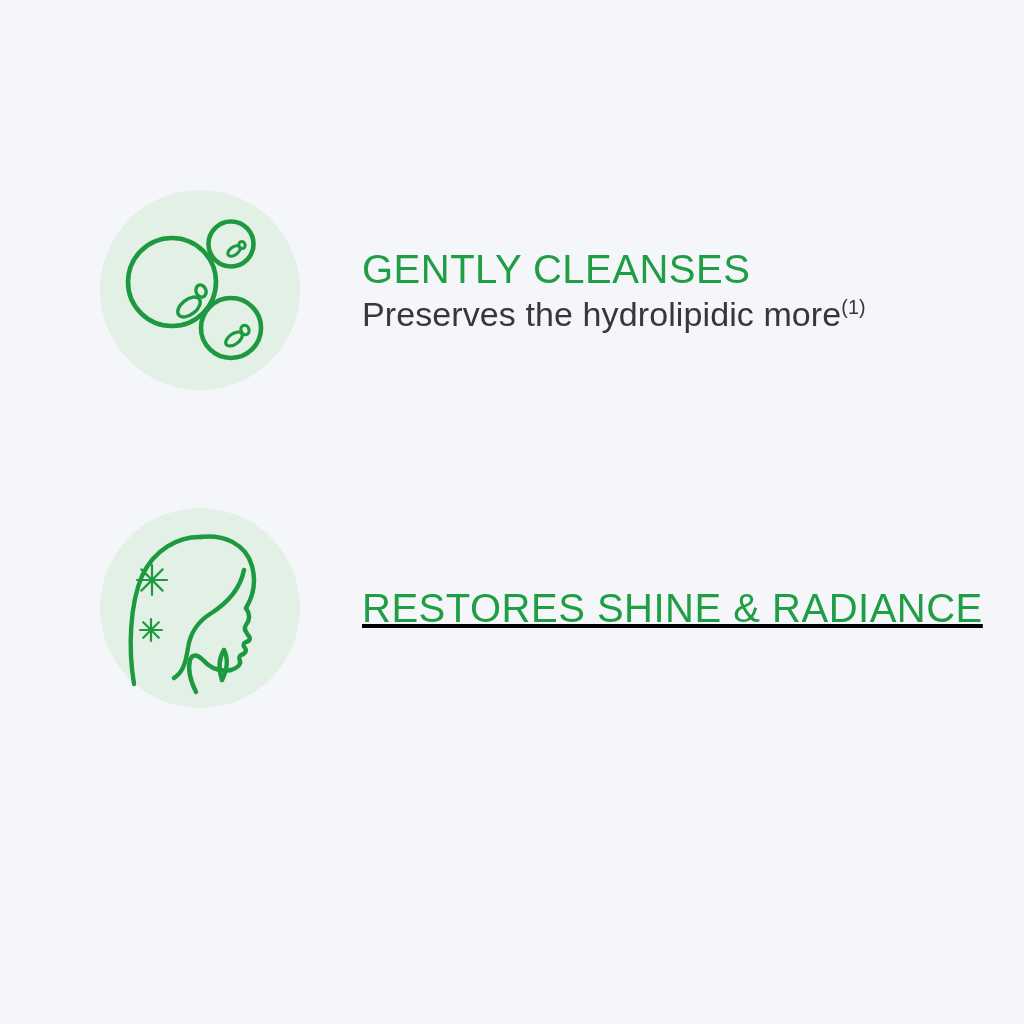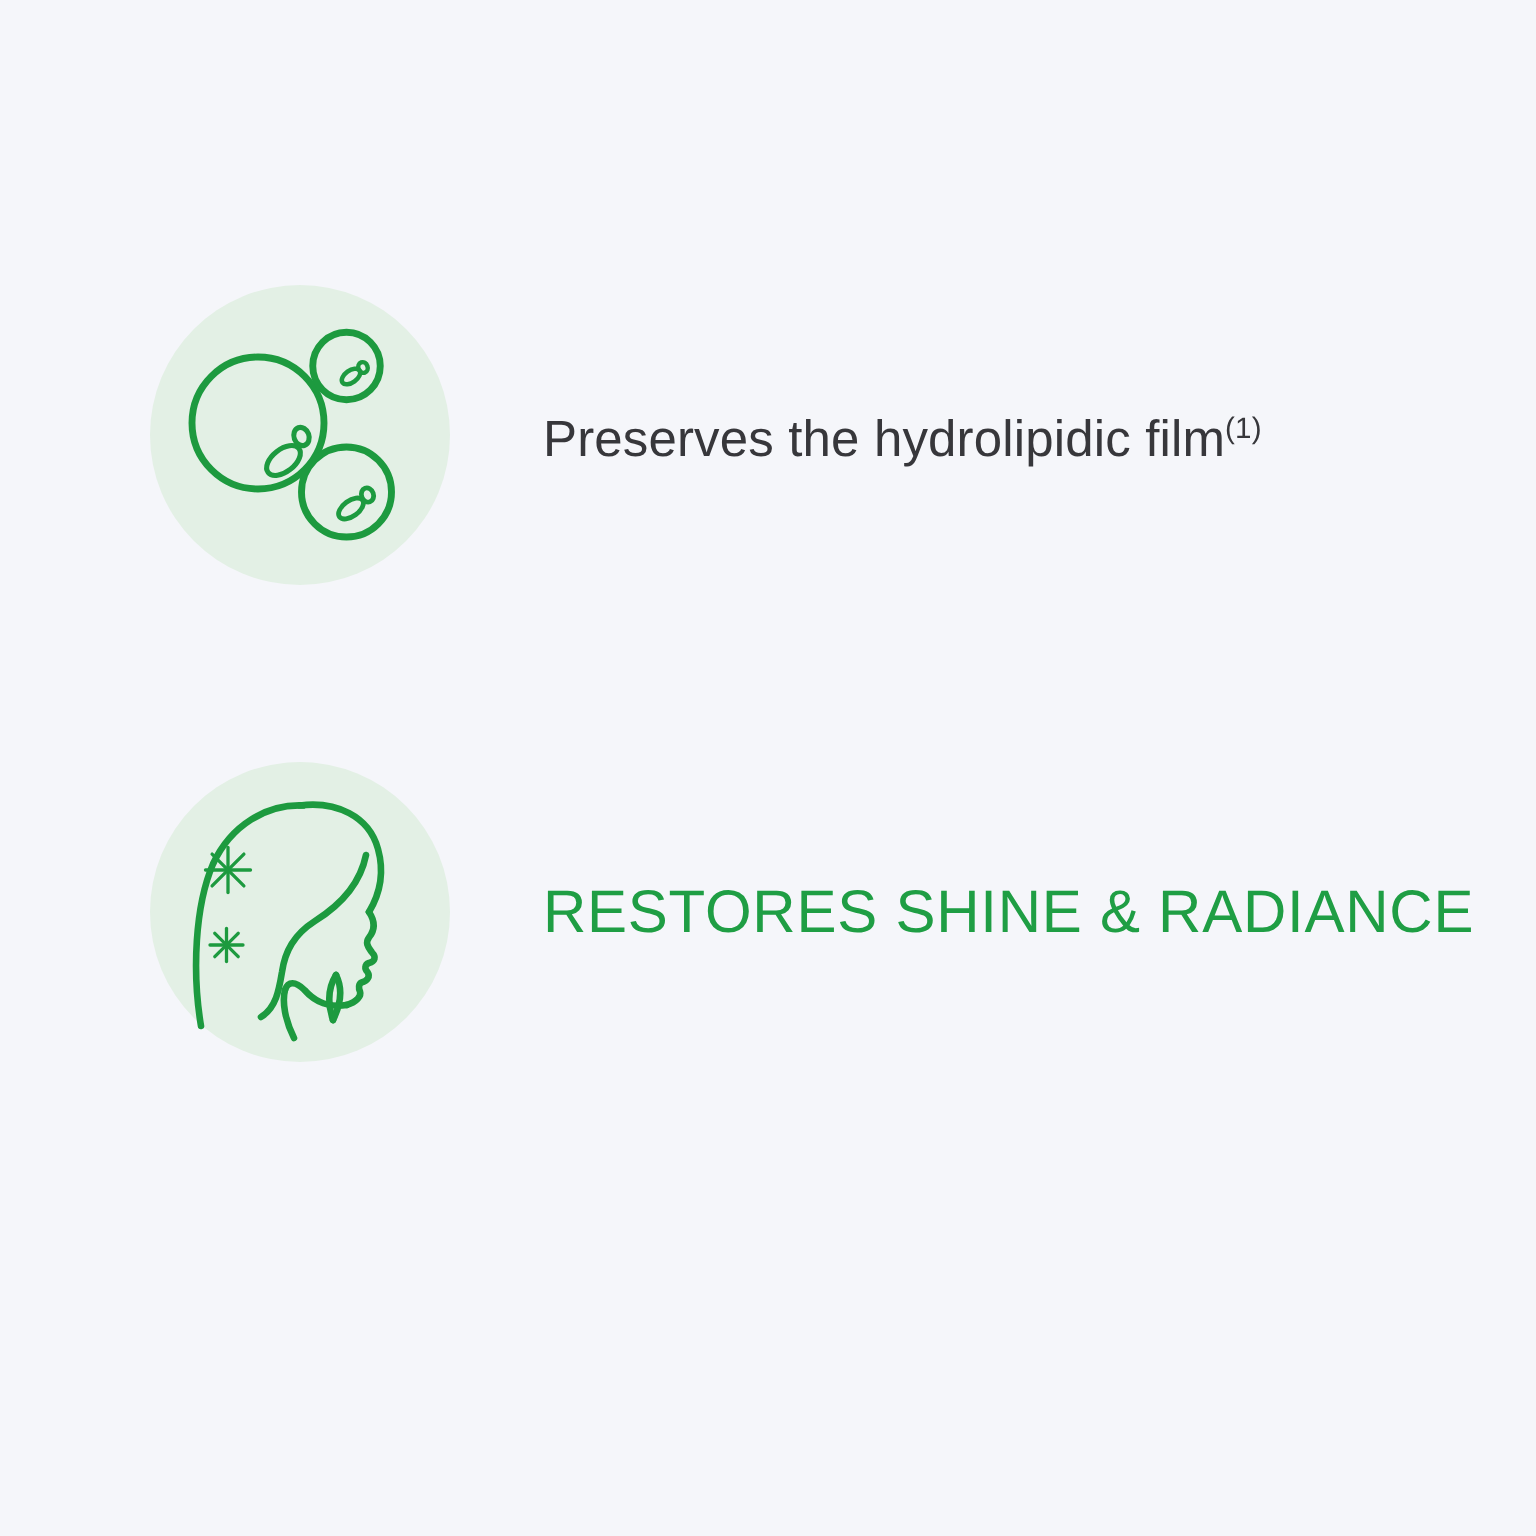--- a/index.html
+++ b/index.html
@@ -22,21 +22,21 @@
   }
 
   
   .benefit {
     position: absolute;
     display: flex;
     align-items: center;
     left: 100px;
   }
   .benefit-1 { top: 190px; }
-  .benefit-2 { top: 508px; }
+  .benefit-2 { top: 508px; text-decoration: underline; }
 
   .icon-badge {
     position: relative;
     width: 200px;
     height: 200px;
     flex: 0 0 200px;
     border-radius: 50%;
     background: #e3f0e5;
   }
   .icon-badge svg {
@@ -103,22 +103,23 @@
           <ellipse cx="142" cy="55" rx="3.1" ry="3.6" transform="rotate(-20 142 55)" stroke-width="3"></ellipse>
 
           <circle cx="131" cy="138" r="30"></circle>
           <ellipse cx="134" cy="149" rx="9.5" ry="5.2" transform="rotate(-36 134 149)" stroke-width="3.2"></ellipse>
           <ellipse cx="145" cy="140" rx="4" ry="4.8" transform="rotate(-20 145 140)" stroke-width="3.2"></ellipse>
         </g>
       </svg>
     </div>
 
     <div class="benefit-text">
+      <div class="benefit-title">GENTLY CLEANSES</div>
       <div class="benefit-sub">
-        <span>Preserves the hydrolipidic film</span><sup>(1)</sup>
+        <span>Preserves the hydrolipidic more</span><sup>(1)</sup>
       </div>
     </div>
   </div>
 
   <div class="benefit benefit-2">
 
     <div class="icon-badge">
       <svg viewBox="0 0 200 200" xmlns="http://www.w3.org/2000/svg">
         <g fill="none" stroke="#1d9a3f" stroke-width="4.4" stroke-linecap="round" stroke-linejoin="round">
 

